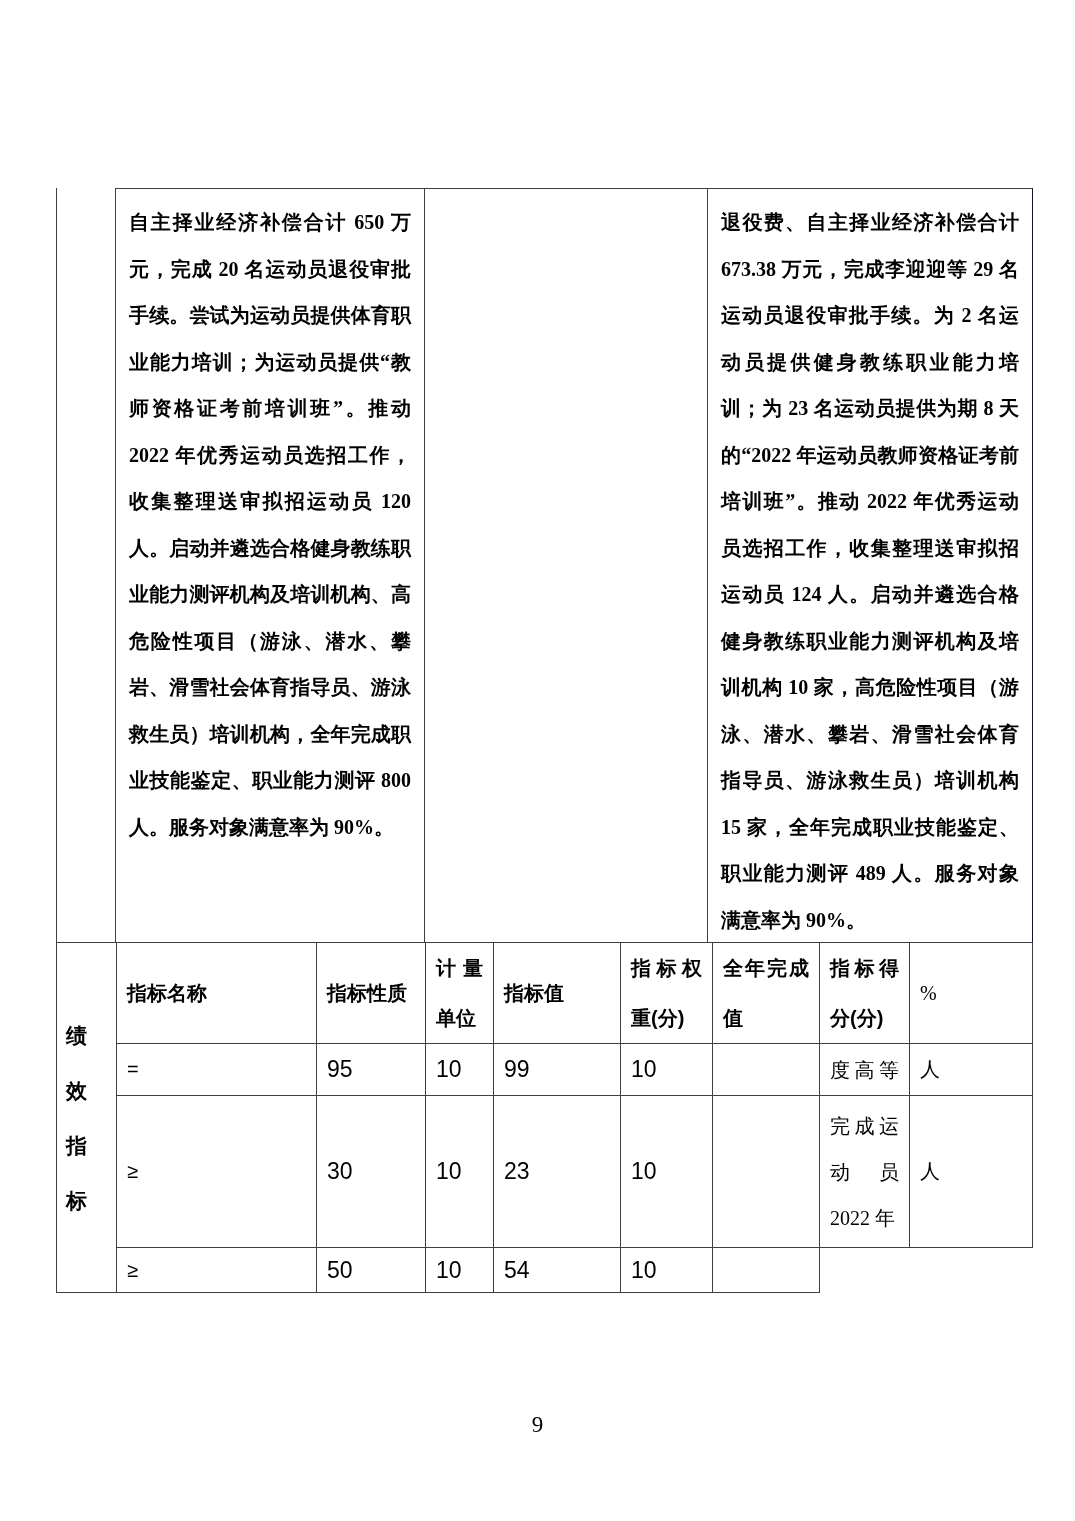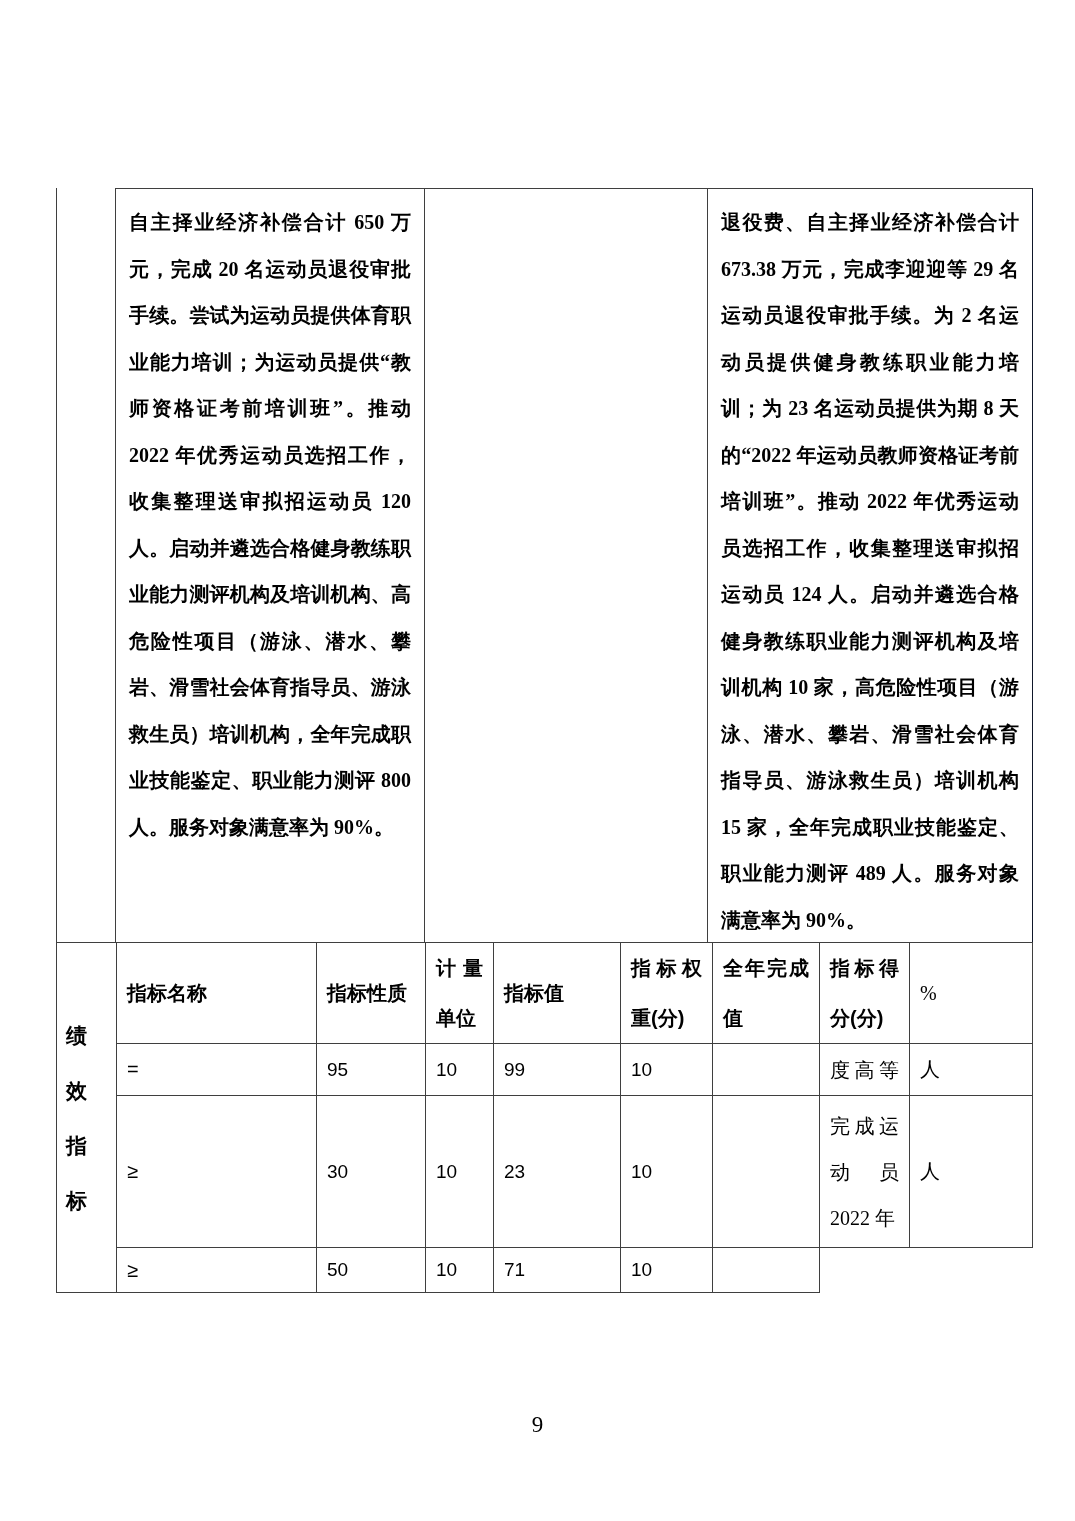--- a/index.html
+++ b/index.html
@@ -82,21 +82,21 @@
     font-size: 20px;
     line-height: 46px;
     text-align: justify;
   }
   .unit-text {
     font-family: "Liberation Serif", serif;
     font-size: 20px;
   }
   .num-text {
     font-family: "Liberation Sans", sans-serif;
-    font-size: 19px;
+    font-size: 23px;
   }
   .nature-text {
     font-family: "Liberation Sans", sans-serif;
     font-size: 20px;
   }
   
   .page-number {
     position: absolute;
     top: 1412px;
     left: 0;
@@ -207,21 +207,21 @@
     <div class="b-cell">
       <span class="nature-text">≥</span>
     </div>
     <div class="b-cell">
       <span class="num-text">50</span>
     </div>
     <div class="b-cell">
       <span class="num-text">10</span>
     </div>
     <div class="b-cell">
-      <span class="num-text">71</span>
+      <span class="num-text">54</span>
     </div>
     <div class="b-cell">
       <span class="num-text">10</span>
     </div>
     <div class="b-cell">
       <span class="unit-text"></span>
     </div>
 
   </div>
 

